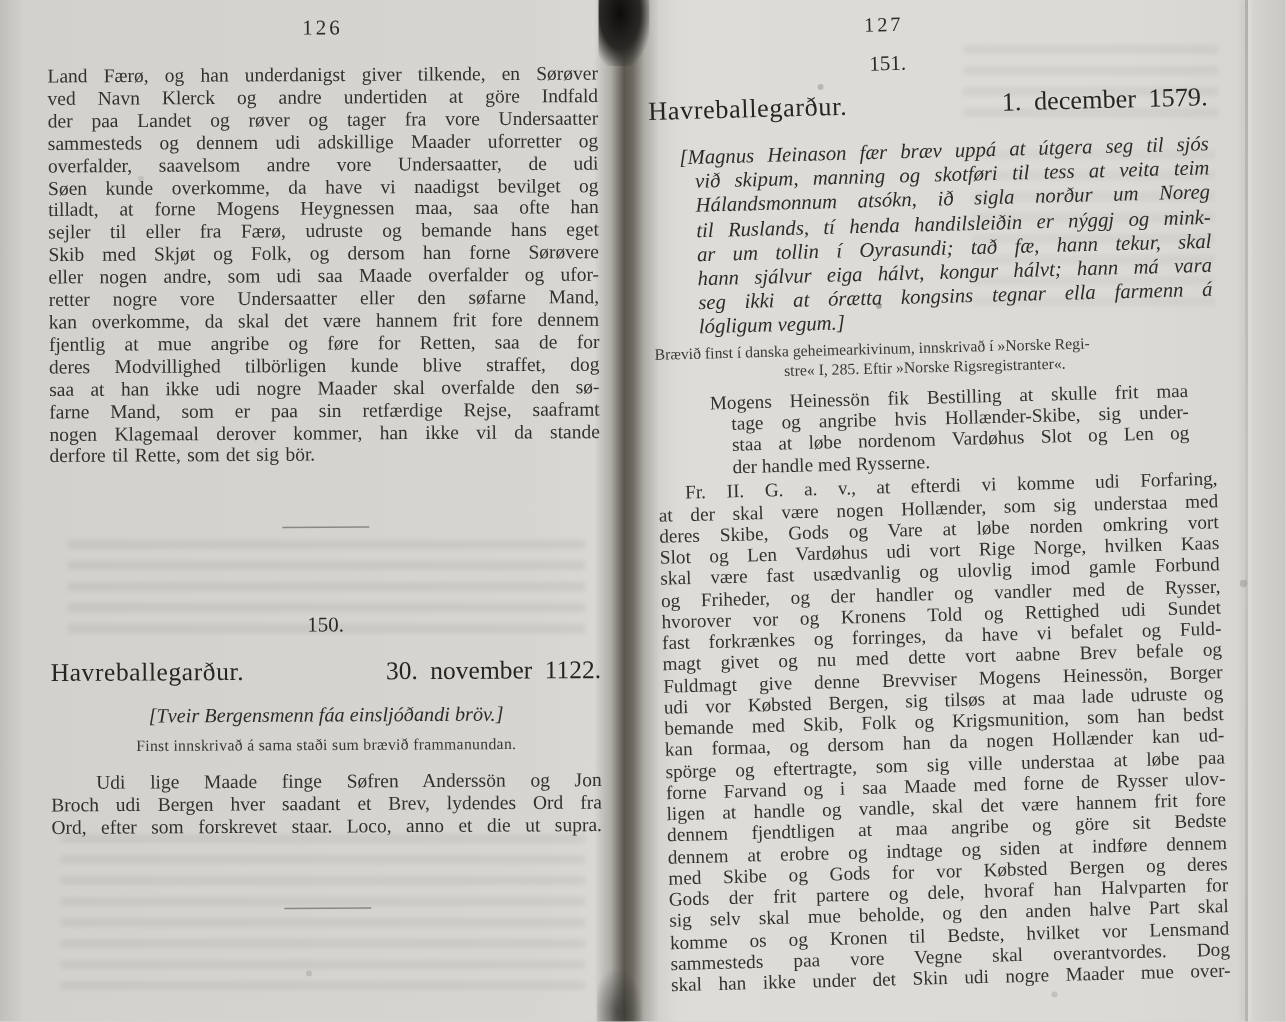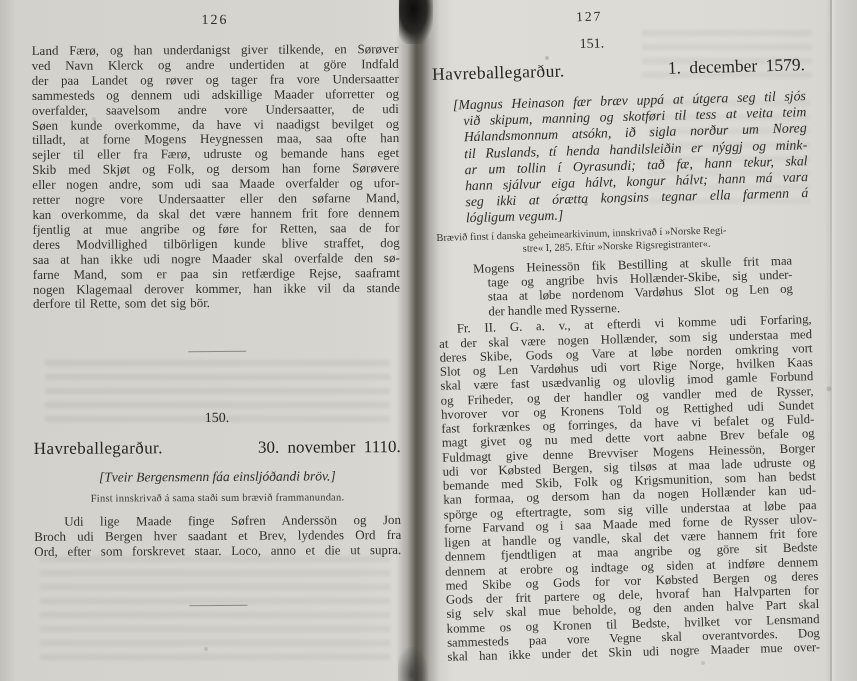--- a/index.html
+++ b/index.html
@@ -136,21 +136,21 @@
       <div class="tline">deres Modvillighed tilbörligen kunde blive straffet, dog</div>
       <div class="tline">saa at han ikke udi nogre Maader skal overfalde den sø-</div>
       <div class="tline">farne Mand, som er paa sin retfærdige Rejse, saaframt</div>
       <div class="tline">nogen Klagemaal derover kommer, han ikke vil da stande</div>
       <div class="tline">derfore til Rette, som det sig bör.</div>
     </div>
   <div class="rule"></div>
   <div class="entry-num">150.</div>
   <div class="entry-head">
     <span class="place">Havreballegarður.</span>
-    <span class="date">30. november 1110.</span>
+    <span class="date">30. november 1122.</span>
   </div>
   <div class="summary">[Tveir Bergensmenn fáa einsljóðandi bröv.]</div>
   <div class="source-note">Finst innskrivað á sama staði sum brævið frammanundan.</div>
   <div class="entry-body">
       <div class="tline">Udi lige Maade finge Søfren Anderssön og Jon</div>
       <div class="tline">Broch udi Bergen hver saadant et Brev, lydendes Ord fra</div>
       <div class="tline">Ord, efter som forskrevet staar. Loco, anno et die ut supra.</div>
     </div>
   <div class="rule rule2"></div>
 </div>

